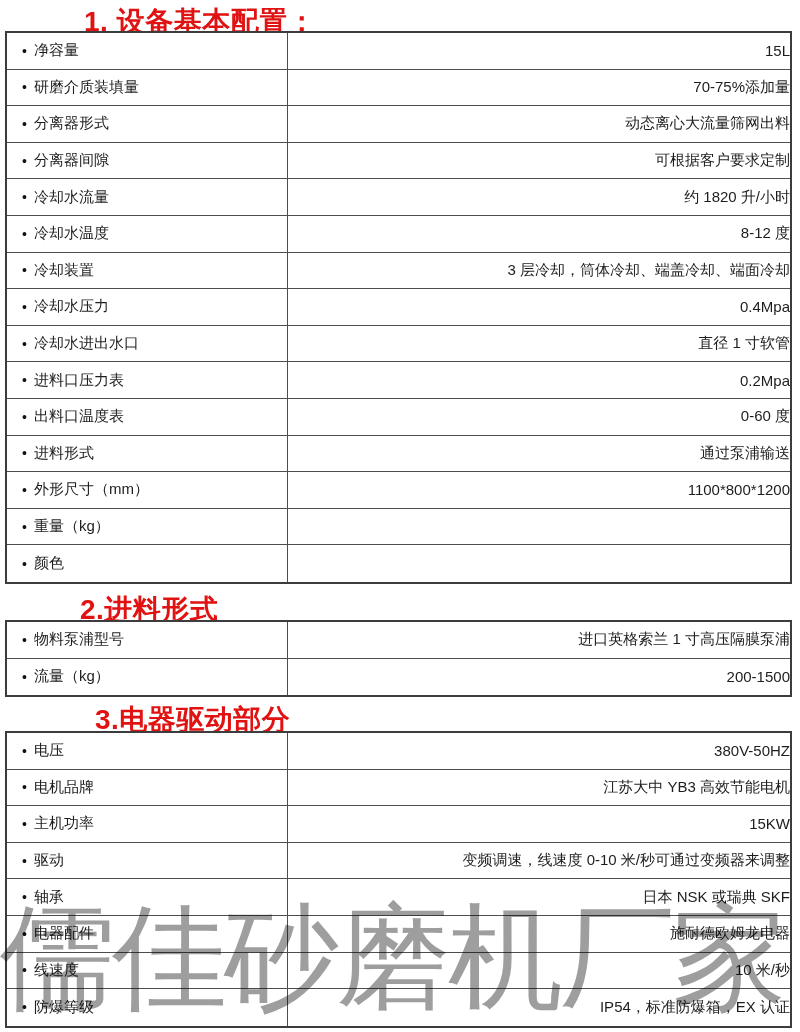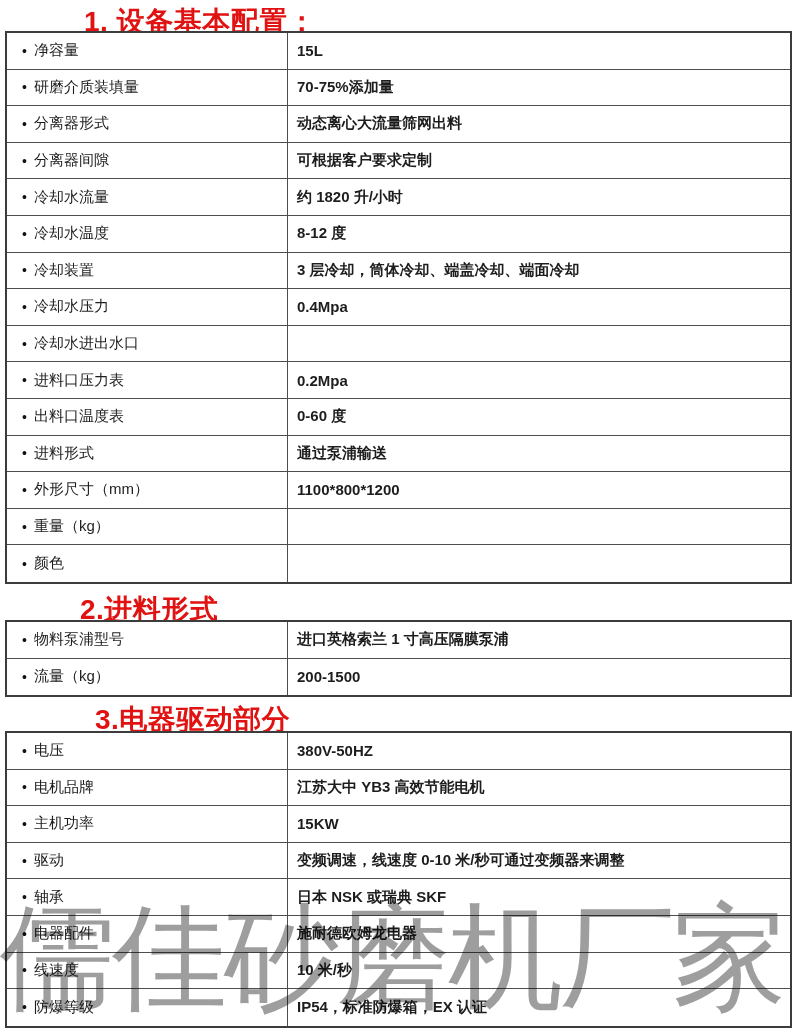--- a/index.html
+++ b/index.html
@@ -57,21 +57,22 @@
   }
   .cell.label {
     width: 281px;
     flex: none;
     border-right: 1px solid #4d4d4d;
     padding-left: 15px;
   }
   .cell.value {
     flex: 1;
     padding-left: 9px;
-    font-weight: 700;
+    font-weight: 400;
+    justify-content: flex-end;
   }
   .bullet {
     font-size: 14px;
     margin-right: 7px;
     line-height: 1;
     color: #111;
   }
 
   .watermark {
     position: absolute;
@@ -177,20 +178,23 @@
         <div class="cell value">
           <span>0.4Mpa</span>
         </div>
       </div>
 
       <div class="row">
         <div class="cell label">
           <span class="bullet">•</span>
           <span>冷却水进出水口</span>
         </div>
+        <div class="cell value">
+          <span>直径 1 寸软管</span>
+        </div>
       </div>
 
       <div class="row">
         <div class="cell label">
           <span class="bullet">•</span>
           <span>进料口压力表</span>
         </div>
         <div class="cell value">
           <span>0.2Mpa</span>
         </div>

